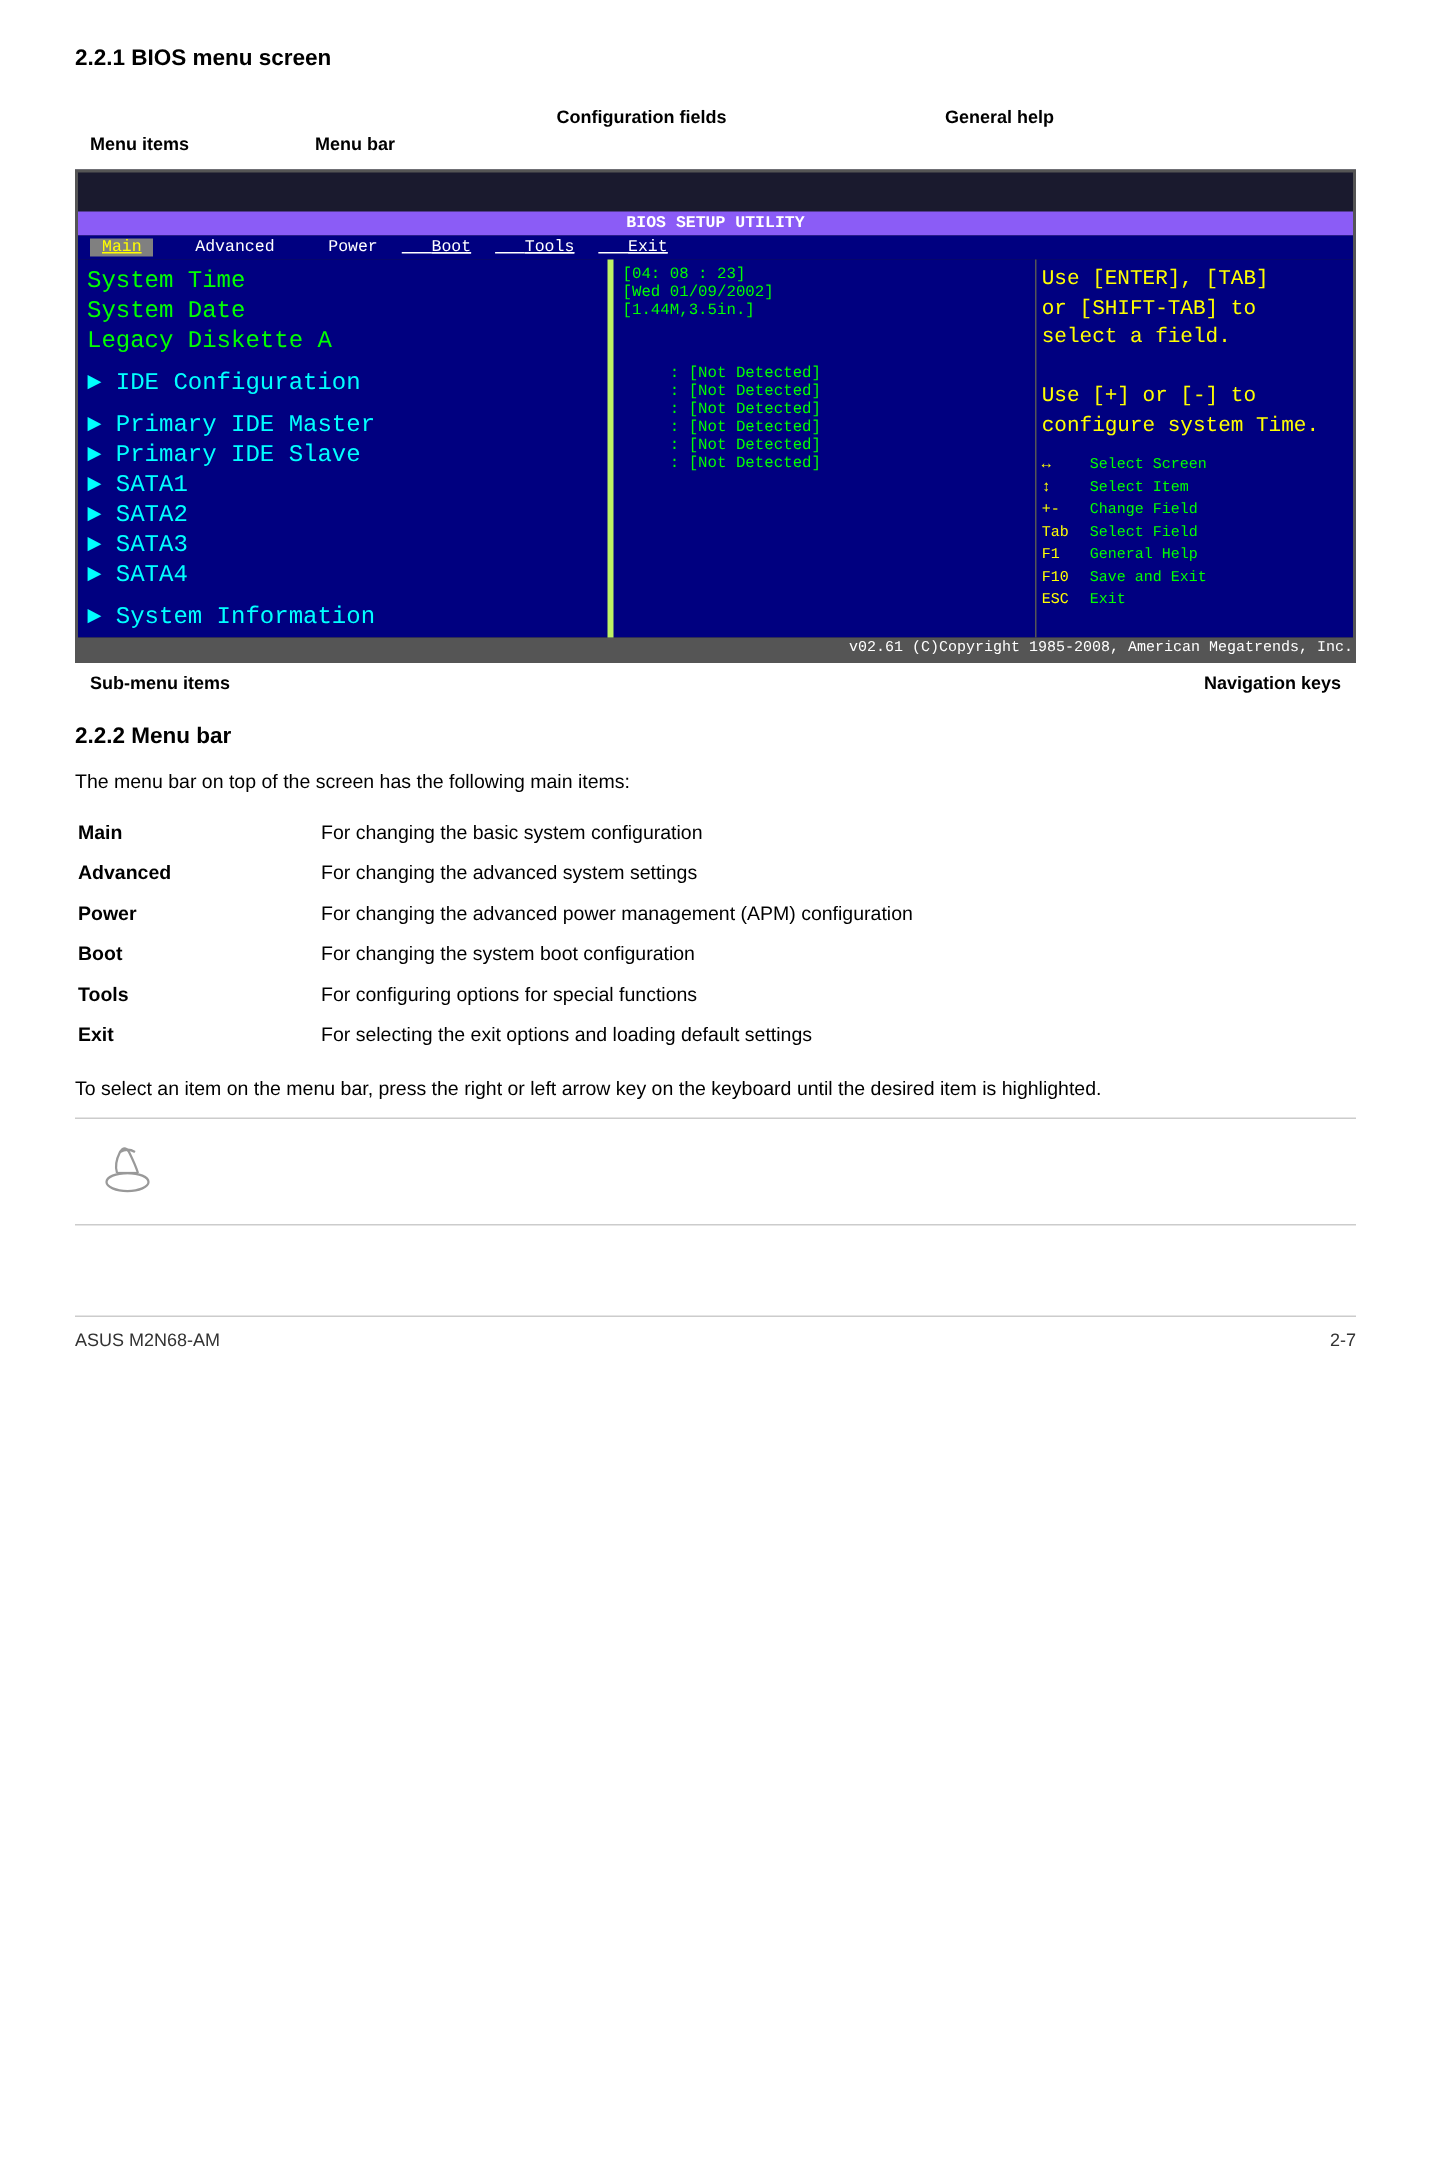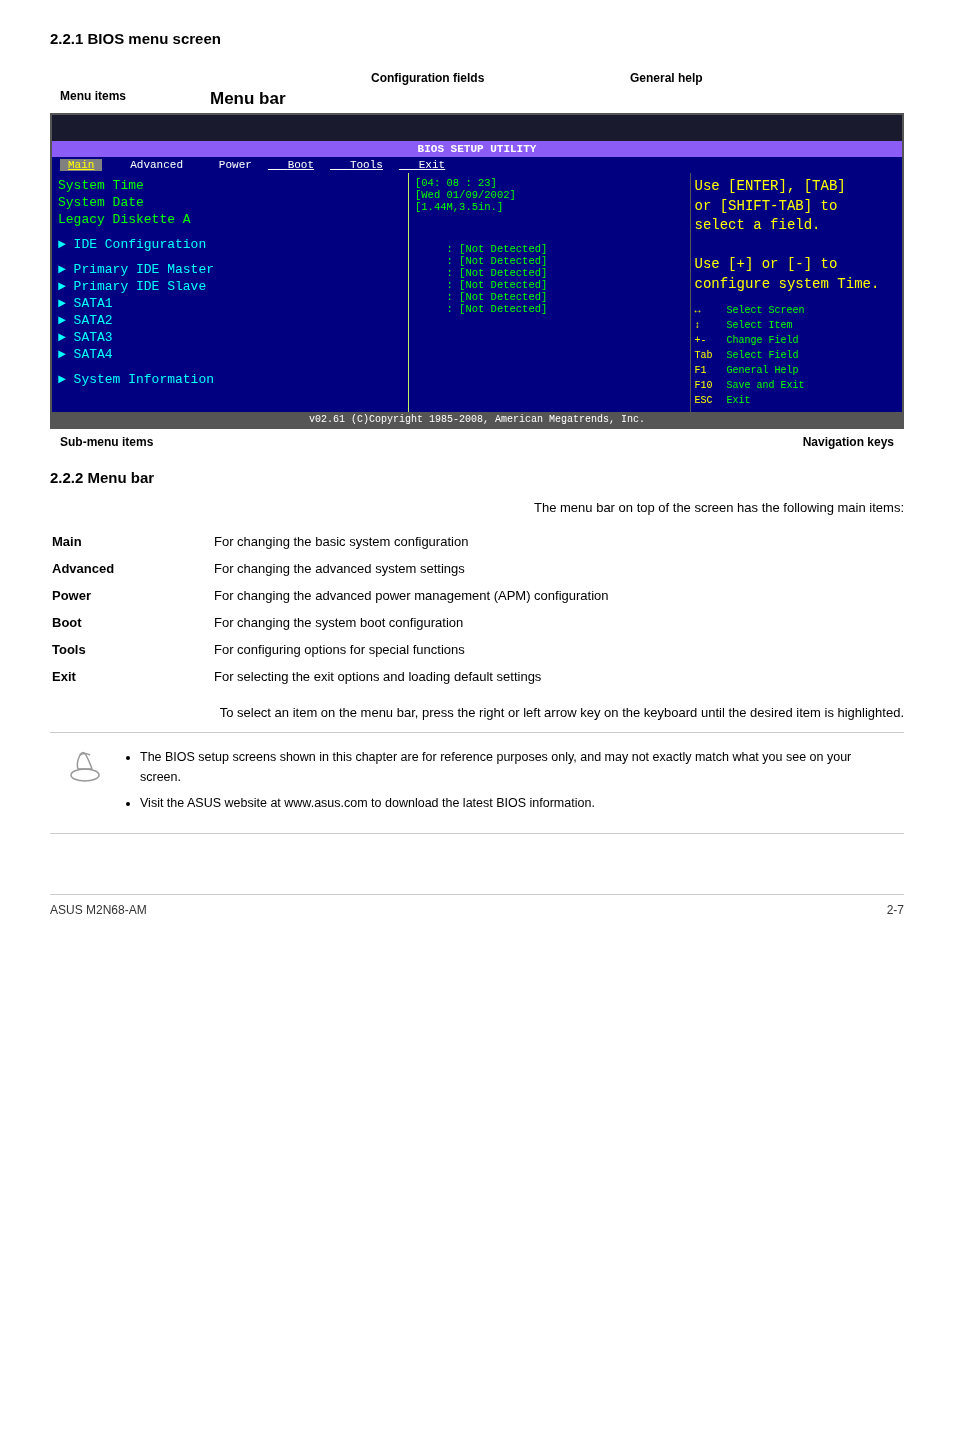--- a/index.html
+++ b/index.html
@@ -69,23 +69,23 @@
 
     .bios-body {
       display: flex;
       background: #000080;
       min-height: 220px;
     }
 
     .bios-left {
       width: 42%;
       padding: 4px 6px;
-      border-right: 1px solid #bef264;
-      font-family: 'Courier New', monospace;
-      font-size: 13px;
+      border-right: 4px solid #bef264;
+      font-family: 'Courier New', monospace;
+      font-size: 16px;
       color: #00ff00;
     }
 
     .bios-left .menu-entry {
       color: #00ff00;
       padding: 1px 0;
     }
 
     .bios-left .sub-entry {
       color: #00ffff;
@@ -129,21 +129,21 @@
     }
 
     .bios-right .nav-key {
       color: #ffff00;
       min-width: 28px;
     }
 
     .bios-footer {
       background: #555;
       color: #fff;
-      text-align: center;
+      text-align: right;
       padding: 2px 0;
       font-family: 'Courier New', monospace;
       font-size: 10px;
     }
 
     .bottom-labels {
       display: flex;
       justify-content: space-between;
       margin-top: 6px;
       padding: 0 10px;
@@ -157,21 +157,20 @@
     }
 
     
     .section-222 {
       margin-top: 20px;
     }
 
     .section-222 p {
       margin-bottom: 12px;
       font-size: 13px;
-      text-align: right;
     }
 
     .menu-table {
       width: 100%;
       margin-bottom: 14px;
     }
 
     .menu-table tr {
       vertical-align: top;
     }
@@ -233,21 +232,21 @@
       left: 10px;
       top: 28px;
       font-size: 12px;
       font-weight: bold;
     }
 
     .tl-menu-bar {
       position: absolute;
       left: 160px;
       top: 28px;
-      font-size: 17px;
+      font-size: 12px;
       font-weight: bold;
     }
 
     .tl-config-fields {
       position: absolute;
       left: 321px;
       top: 10px;
       font-size: 12px;
       font-weight: bold;
     }
@@ -409,25 +408,19 @@
   <div class="note-box">
     <div class="note-icon">
 
       <svg viewBox="0 0 42 42">
         <ellipse cx="21" cy="28" rx="14" ry="6" fill="none" stroke="#999" stroke-width="1.5"></ellipse>
         <path d="M14 22 Q12 16 16 8 Q19 3 22 8 Q26 16 28 22" fill="none" stroke="#999" stroke-width="1.5"></path>
         <line x1="14" y1="22" x2="28" y2="22" stroke="#999" stroke-width="1.5"></line>
         <path d="M16 8 Q21 5 26 8" fill="none" stroke="#999" stroke-width="1.5"></path>
       </svg>
     </div>
-    <div class="note-content">
-      <ul>
-        <li>The BIOS setup screens shown in this chapter are for reference purposes only, and may not exactly match what you see on your screen.</li>
-        <li>Visit the ASUS website at www.asus.com to download the latest BIOS information.</li>
-      </ul>
-    </div>
   </div>
 </div>
 
 <div style="margin-top: 60px; border-top: 1px solid #ccc; padding-top: 8px; display: flex; justify-content: space-between; font-size: 12px; color: #333;">
   <span>ASUS M2N68-AM</span>
   <span>2-7</span>
 </div>
 
 </body></html>

